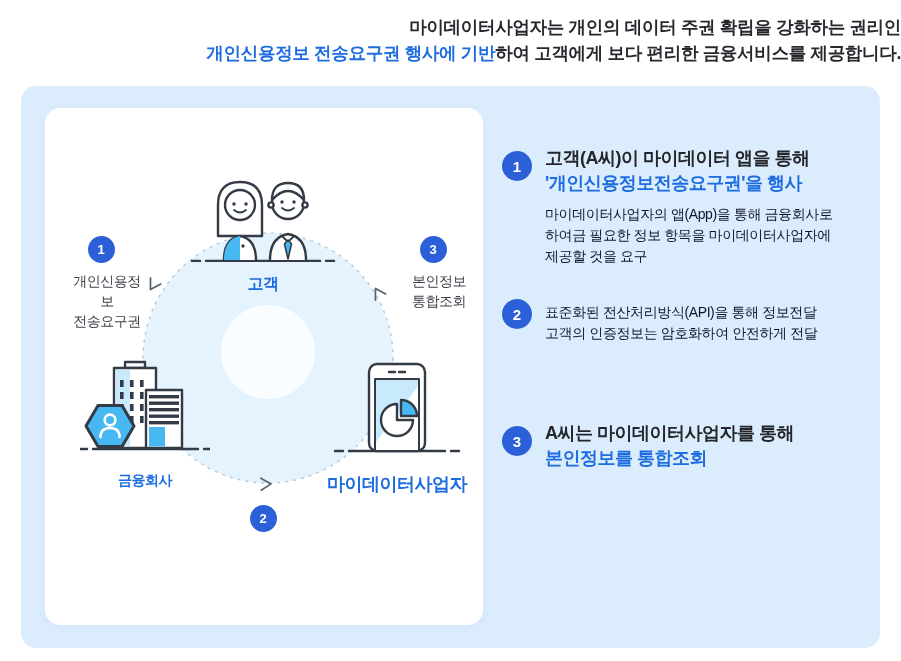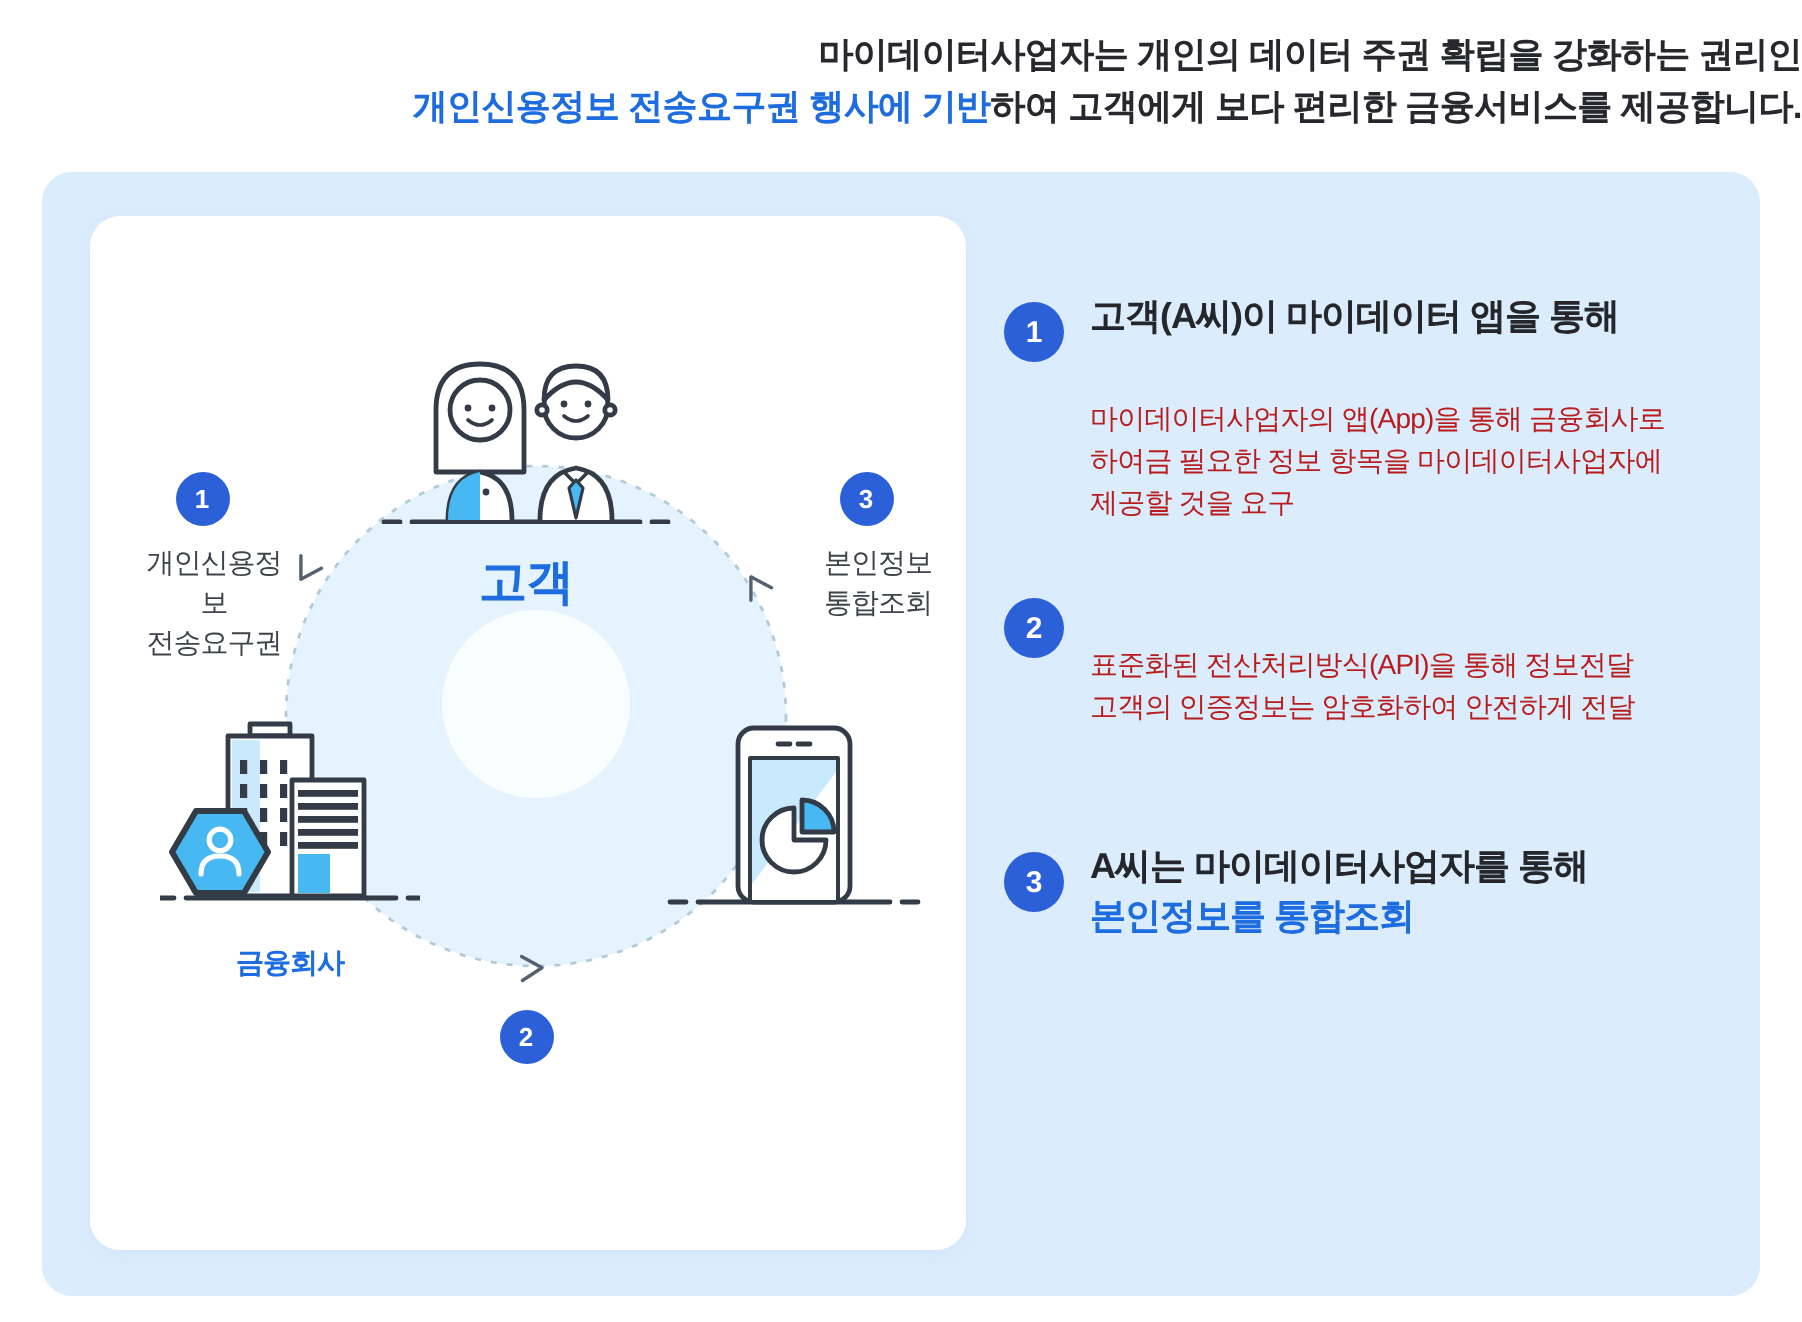--- a/index.html
+++ b/index.html
@@ -15,21 +15,21 @@
   
   .panel { position:absolute; left:21px; top:86px; width:859px; height:562px;
            background:#dbecfc; border-radius:15px; }
   
   .card { position:absolute; left:24px; top:22px; width:438px; height:517px;
           background:#ffffff; border-radius:15px; box-shadow:0 2px 10px rgba(60,110,180,0.05); }
   .ring { position:absolute; left:0; top:0; }
   .node { position:absolute; text-align:center; }
   .node-label { font-weight:700; color:#1d6ce0; letter-spacing:-0.5px; }
   .node-customer { left:143px; top:62px; width:150px; }
-  .node-customer .node-label { font-size:24px; margin-top:8px;font-family:Liberation Mono, monospace; }
+  .node-customer .node-label { font-size:16px; margin-top:8px;font-family:Liberation Mono, monospace; }
   .node-financial { left:35px; top:250px; width:130px; }
   .node-financial .node-label { font-size:14px; margin-top:10px; }
   .node-mydata { left:282px; top:252px; width:140px; }
   .node-mydata .node-label { font-size:18px; margin-top:8px; white-space:nowrap; }
   .badge { background:#2b60d8; color:#ffffff; font-weight:700; border-radius:50%;
            display:flex; align-items:center; justify-content:center; }
   .badge-sm { width:27px; height:27px; font-size:13px; margin:0 auto; }
   .side { position:absolute; text-align:center; }
   .side-left  { left:10px;  top:128px; width:92px; }
   .side-right { left:342px; top:128px; width:92px; }
@@ -37,21 +37,21 @@
   .side-text { margin-top:8px; font-size:14px; line-height:20px; color:#3f444b;
                white-space:pre-line; letter-spacing:-0.5px;margin-left:12px; }
   
   .step { position:absolute; display:flex; gap:13px; width:378px; }
   .step-1 { left:481px; top:60px; }
   .step-2 { left:481px; top:208px; }
   .step-3 { left:481px; top:335px; }
   .badge-lg { width:30px; height:30px; font-size:15px; flex:0 0 30px; margin-top:5px; }
   .step-title { font-size:18px; font-weight:700; line-height:25px; color:#24262b; letter-spacing:-0.5px; }
   .step-title .t-blue { color:#1d6ce0; }
-  .step-body { margin-top:28px; font-size:14px; line-height:21px; color:#b91c1c;
+  .step-body { margin-top:8px; font-size:14px; line-height:21px; color:#0f172a;
                white-space:pre-line; letter-spacing:-0.4px; }
   .step-body:empty { display:none; }
 </style>
 </head>
 <body>
 
 <div class="header">
   <div>마이데이터사업자는 개인의 데이터 주권 확립을 강화하는 권리인</div>
   <div><span class="hl-blue">개인신용정보 전송요구권 행사에 기반</span><span>하여 고객에게 보다 편리한 금융서비스를 제공합니다.</span></div>
 </div>
@@ -157,20 +157,21 @@
           <line x1="124" y1="91" x2="132" y2="91"></line>
           <rect x="42" y="4" width="56" height="87" rx="8" fill="#ffffff"></rect>
           <line x1="62" y1="12" x2="68" y2="12"></line>
           <line x1="72" y1="12" x2="78" y2="12"></line>
           <rect x="48" y="19" width="44" height="72" fill="#ffffff" stroke-width="2"></rect>
           <polygon points="49,20 91,20 91,26 49,82" fill="#c9eafc" stroke="none"></polygon>
           <path d="M70,60 L70,44 A16,16 0 1 0 86,60 Z" fill="#ffffff"></path>
           <path d="M74,56 L74,40 A16,16 0 0 1 90,56 Z" fill="#47b8f2"></path>
         </g>
       </svg>
+      <div class="node-label">마이데이터사업자</div>
     </div>
 
     <div class="side side-left">
       <div class="badge badge-sm">1</div>
       <div class="side-text">개인신용정보
 전송요구권</div>
     </div>
     <div class="side side-right">
       <div class="badge badge-sm">3</div>
       <div class="side-text">본인정보
@@ -179,20 +180,21 @@
     <div class="side side-bottom">
       <div class="badge badge-sm">2</div>
     </div>
   </div>
 
   <div class="step step-1">
     <div class="badge badge-lg">1</div>
     <div>
       <div class="step-title">
         <div>고객(A씨)이 마이데이터 앱을 통해</div>
+        <div class="t-blue">'개인신용정보전송요구권'을 행사</div>
       </div>
       <div class="step-body">마이데이터사업자의 앱(App)을 통해 금융회사로
 하여금 필요한 정보 항목을 마이데이터사업자에
 제공할 것을 요구</div>
     </div>
   </div>
 
   <div class="step step-2">
     <div class="badge badge-lg">2</div>
     <div>

